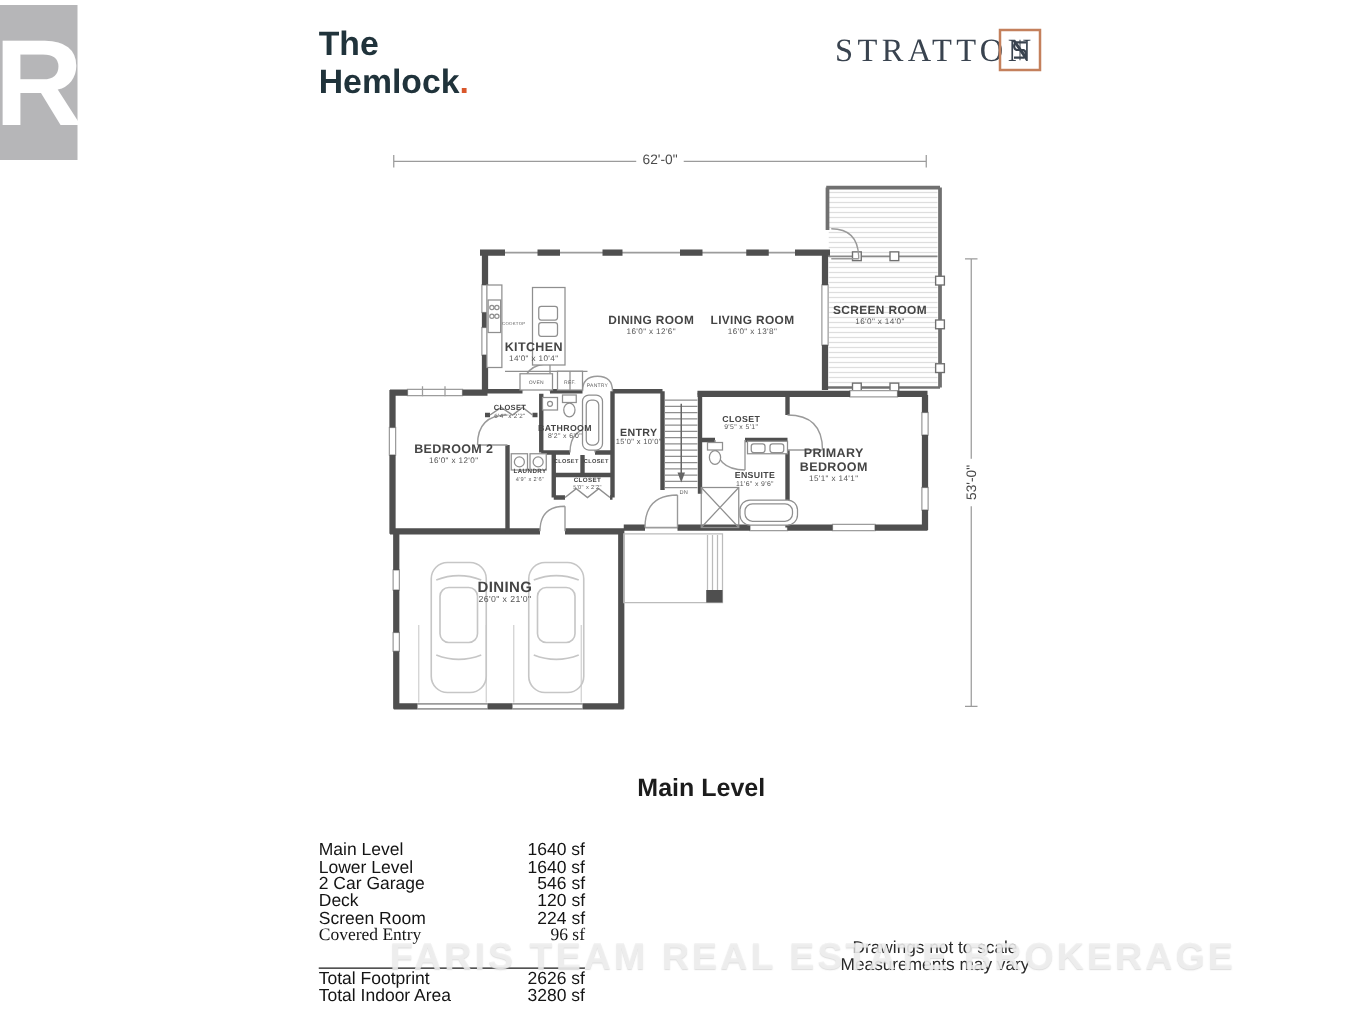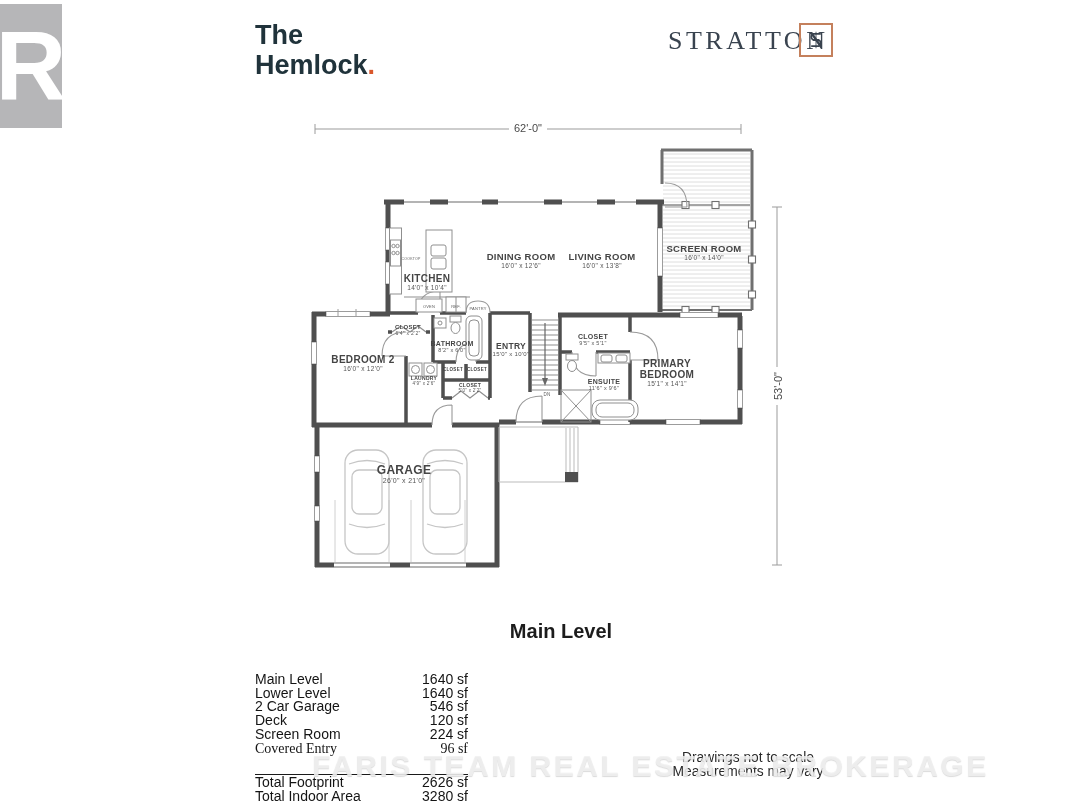--- a/index.html
+++ b/index.html
@@ -290,21 +290,21 @@
   <div class="room s5" style="left:604px;top:384px;">
     <div class="nm">ENSUITE</div>
       <div class="dm">11'6" x 9'6"</div>
   </div>
   <div class="room s2" style="left:647px;top:372px;margin-left:20px;">
     <div class="nm">PRIMARY</div>
     <div class="nm">BEDROOM</div>
     <div class="dm">15'1" x 14'1"</div>
   </div>
   <div class="room s1" style="left:404px;top:473px;">
-    <div class="nm">GARAGE</div>
+    <div class="nm">DINING</div>
       <div class="dm">26'0" x 21'0"</div>
   </div>
 
   <div class="fx" style="left:411px;top:259px;font-size:3.5px;">COOKTOP</div>
   <div class="fx" style="left:429px;top:306px;">OVEN</div>
   <div class="fx" style="left:456px;top:306px;">REF.</div>
   <div class="fx" style="left:478px;top:308px;">PANTRY</div>
   <div class="fx" style="left:547px;top:394px;font-size:4.5px;">DN</div>
 
   <div class="level-title">Main Level</div>

